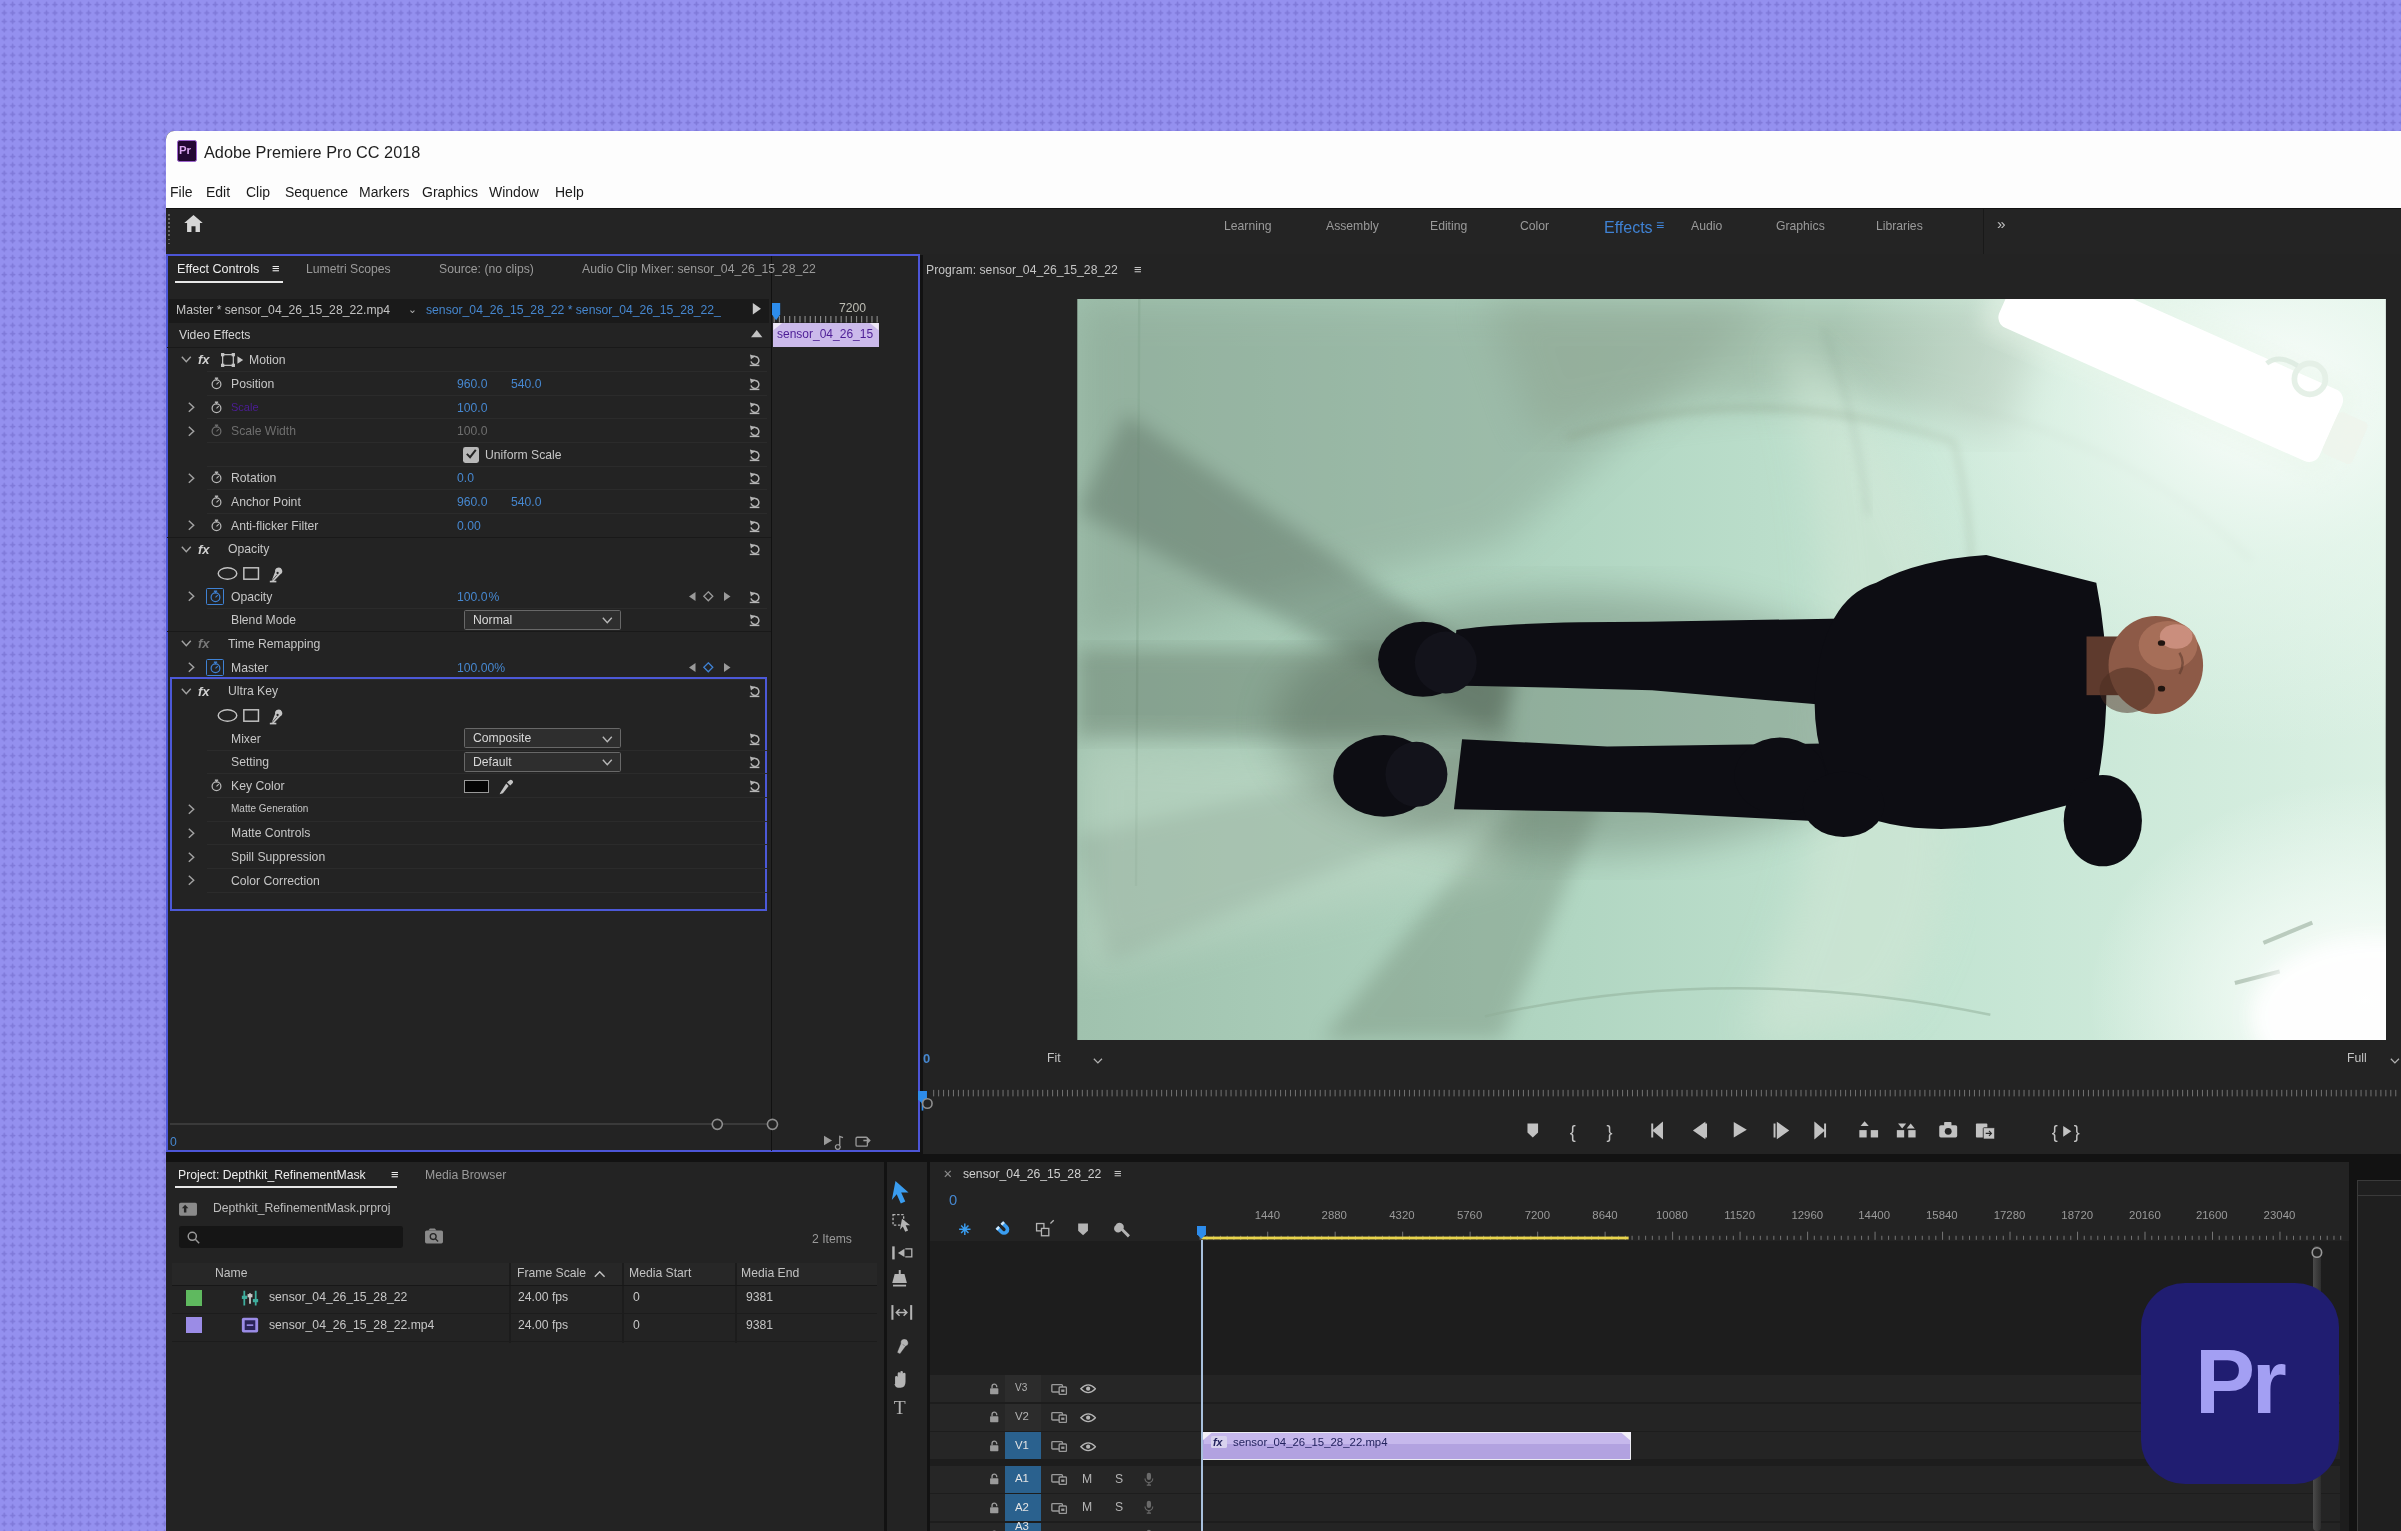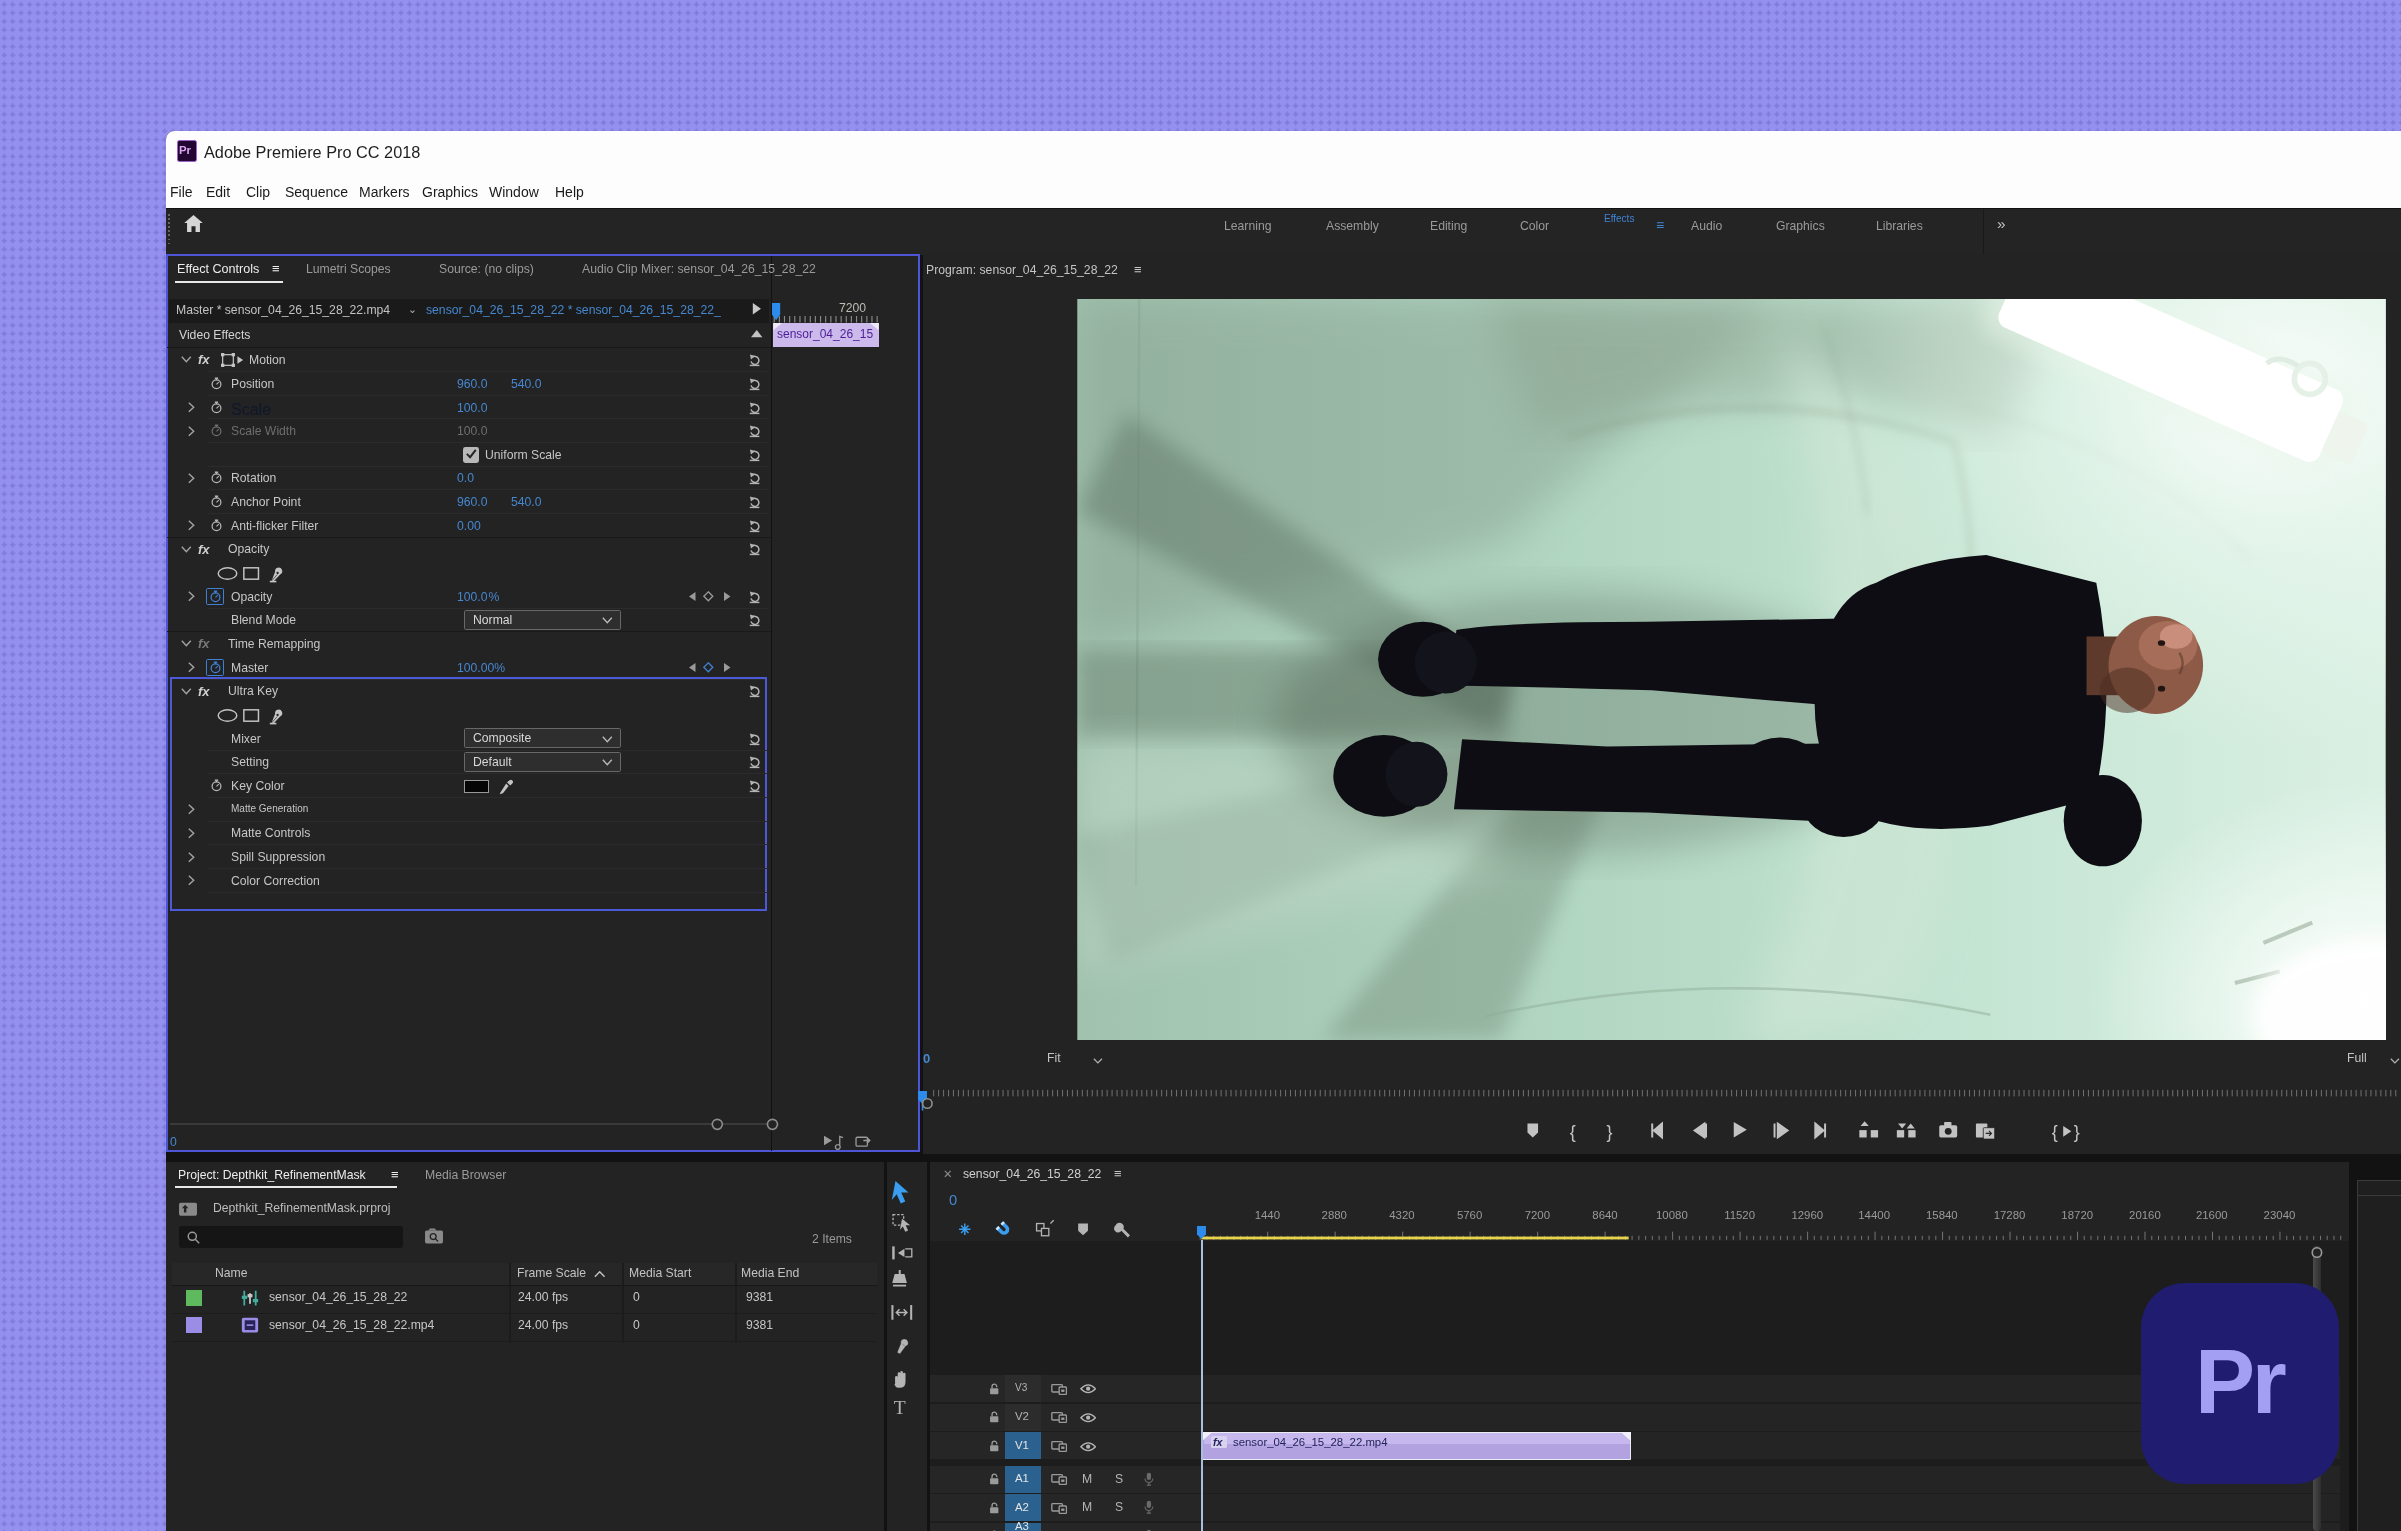--- a/index.html
+++ b/index.html
@@ -69,21 +69,21 @@
 <div class="t" style="left:555px;top:184px;font-size:14px;color:#1a1a1a">Help</div>
 <div class="a" style="left:166px;top:209px;width:2236px;height:46px;background:#242424"></div>
 <div class="a" style="left:168px;top:214px;width:2.4px;height:31px;background:repeating-linear-gradient(#666 0 1.6px,transparent 1.6px 4.1px)"></div>
 <svg class="ic" style="left:184px;top:215px;color:#d6d6d6" width="19" height="17" viewBox="0 0 23 21">
     <use href="#home"></use>
   </svg>
 <div class="t" style="left:1224px;top:219px;font-size:12.2px;color:#9a9a9a">Learning</div>
 <div class="t" style="left:1326px;top:219px;font-size:12.2px;color:#9a9a9a">Assembly</div>
 <div class="t" style="left:1430px;top:219px;font-size:12.2px;color:#9a9a9a">Editing</div>
 <div class="t" style="left:1520px;top:219px;font-size:12.2px;color:#9a9a9a">Color</div>
-<div class="t" style="left:1604px;top:213px;font-size:10px;color:#3f82d4">Effects</div>
+<div class="t" style="left:1604px;top:219px;font-size:16px;color:#3f82d4">Effects</div>
 <div class="t" style="left:1691px;top:219px;font-size:12.2px;color:#9a9a9a">Audio</div>
 <div class="t" style="left:1776px;top:219px;font-size:12.2px;color:#9a9a9a">Graphics</div>
 <div class="t" style="left:1876px;top:219px;font-size:12.2px;color:#9a9a9a">Libraries</div>
 <div class="t" style="left:1656px;top:217px;font-size:14px;color:#3f82d4">≡</div>
 <div class="a" style="left:1983px;top:209px;width:0.8px;height:46px;background:#191919"></div>
 <div class="t" style="left:1997px;top:215px;font-size:15.5px;color:#c0c0c0;letter-spacing:-1.6px">» </div>
 <div class="a" style="left:166px;top:254px;width:754px;height:898px;background:#232323;border:2.4px solid #4c55d6"></div>
 <div class="a" style="left:771px;top:256px;width:0.8px;height:895px;background:#111"></div>
 <div class="t" style="left:177px;top:262px;font-size:12.6px;color:#ececec">Effect Controls</div>
 <div class="t" style="left:272px;top:261px;font-size:13px;color:#ececec">≡</div>
@@ -162,21 +162,21 @@
 <svg class="ic" style="left:748px;top:377px" width="14" height="14" viewBox="0 0 17 17">
     <use href="#rst"></use>
   </svg>
 <div class="a" style="left:207px;top:395px;width:560px;height:0.8px;background:#2b2b2b"></div>
 <svg class="ic" style="left:188px;top:402px" width="6.5" height="10.6" viewBox="0 0 8 13">
     <path d="M1 1 L7 6.5 L1 12" fill="none" stroke="#a2a2a2" stroke-width="1.8"></path>
   </svg>
 <svg class="ic" style="left:210px;top:401px;color:#b8b8b8" width="13" height="13" viewBox="0 0 16 16">
     <use href="#stw"></use>
   </svg>
-<div class="t" style="left:231px;top:401px;font-size:16px;color:#0f172a">Scale</div>
+<div class="t" style="left:231px;top:401px;font-size:11px;color:#4c1d95">Scale</div>
 <div class="t" style="left:457px;top:401px;font-size:12.2px;color:#4687cf">100.0</div>
 <svg class="ic" style="left:748px;top:401px" width="14" height="14" viewBox="0 0 17 17">
     <use href="#rst"></use>
   </svg>
 <div class="a" style="left:207px;top:418px;width:560px;height:0.8px;background:#2b2b2b"></div>
 <svg class="ic" style="left:188px;top:426px" width="6.5" height="10.6" viewBox="0 0 8 13">
     <path d="M1 1 L7 6.5 L1 12" fill="none" stroke="#a2a2a2" stroke-width="1.8"></path>
   </svg>
 <svg class="ic" style="left:210px;top:424px;color:#6e6e6e" width="13" height="13" viewBox="0 0 16 16">
     <use href="#stw"></use>

